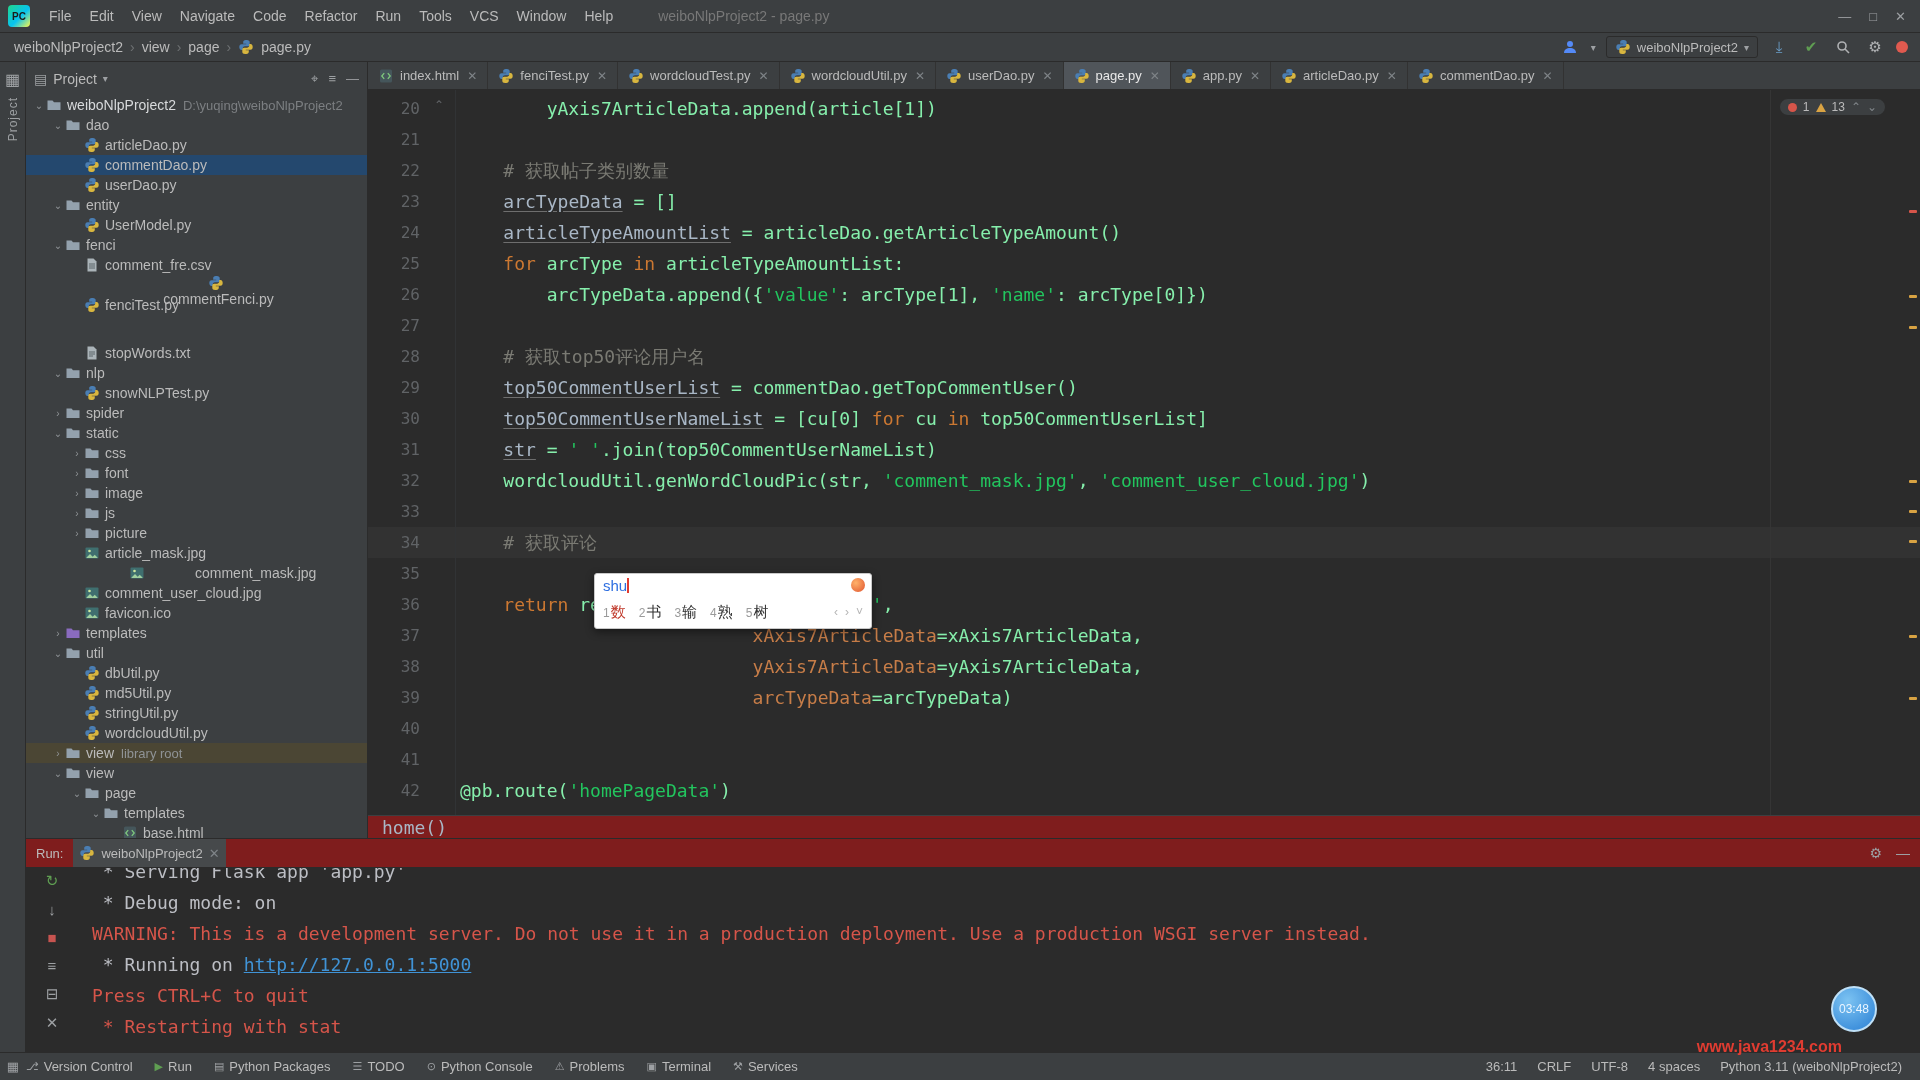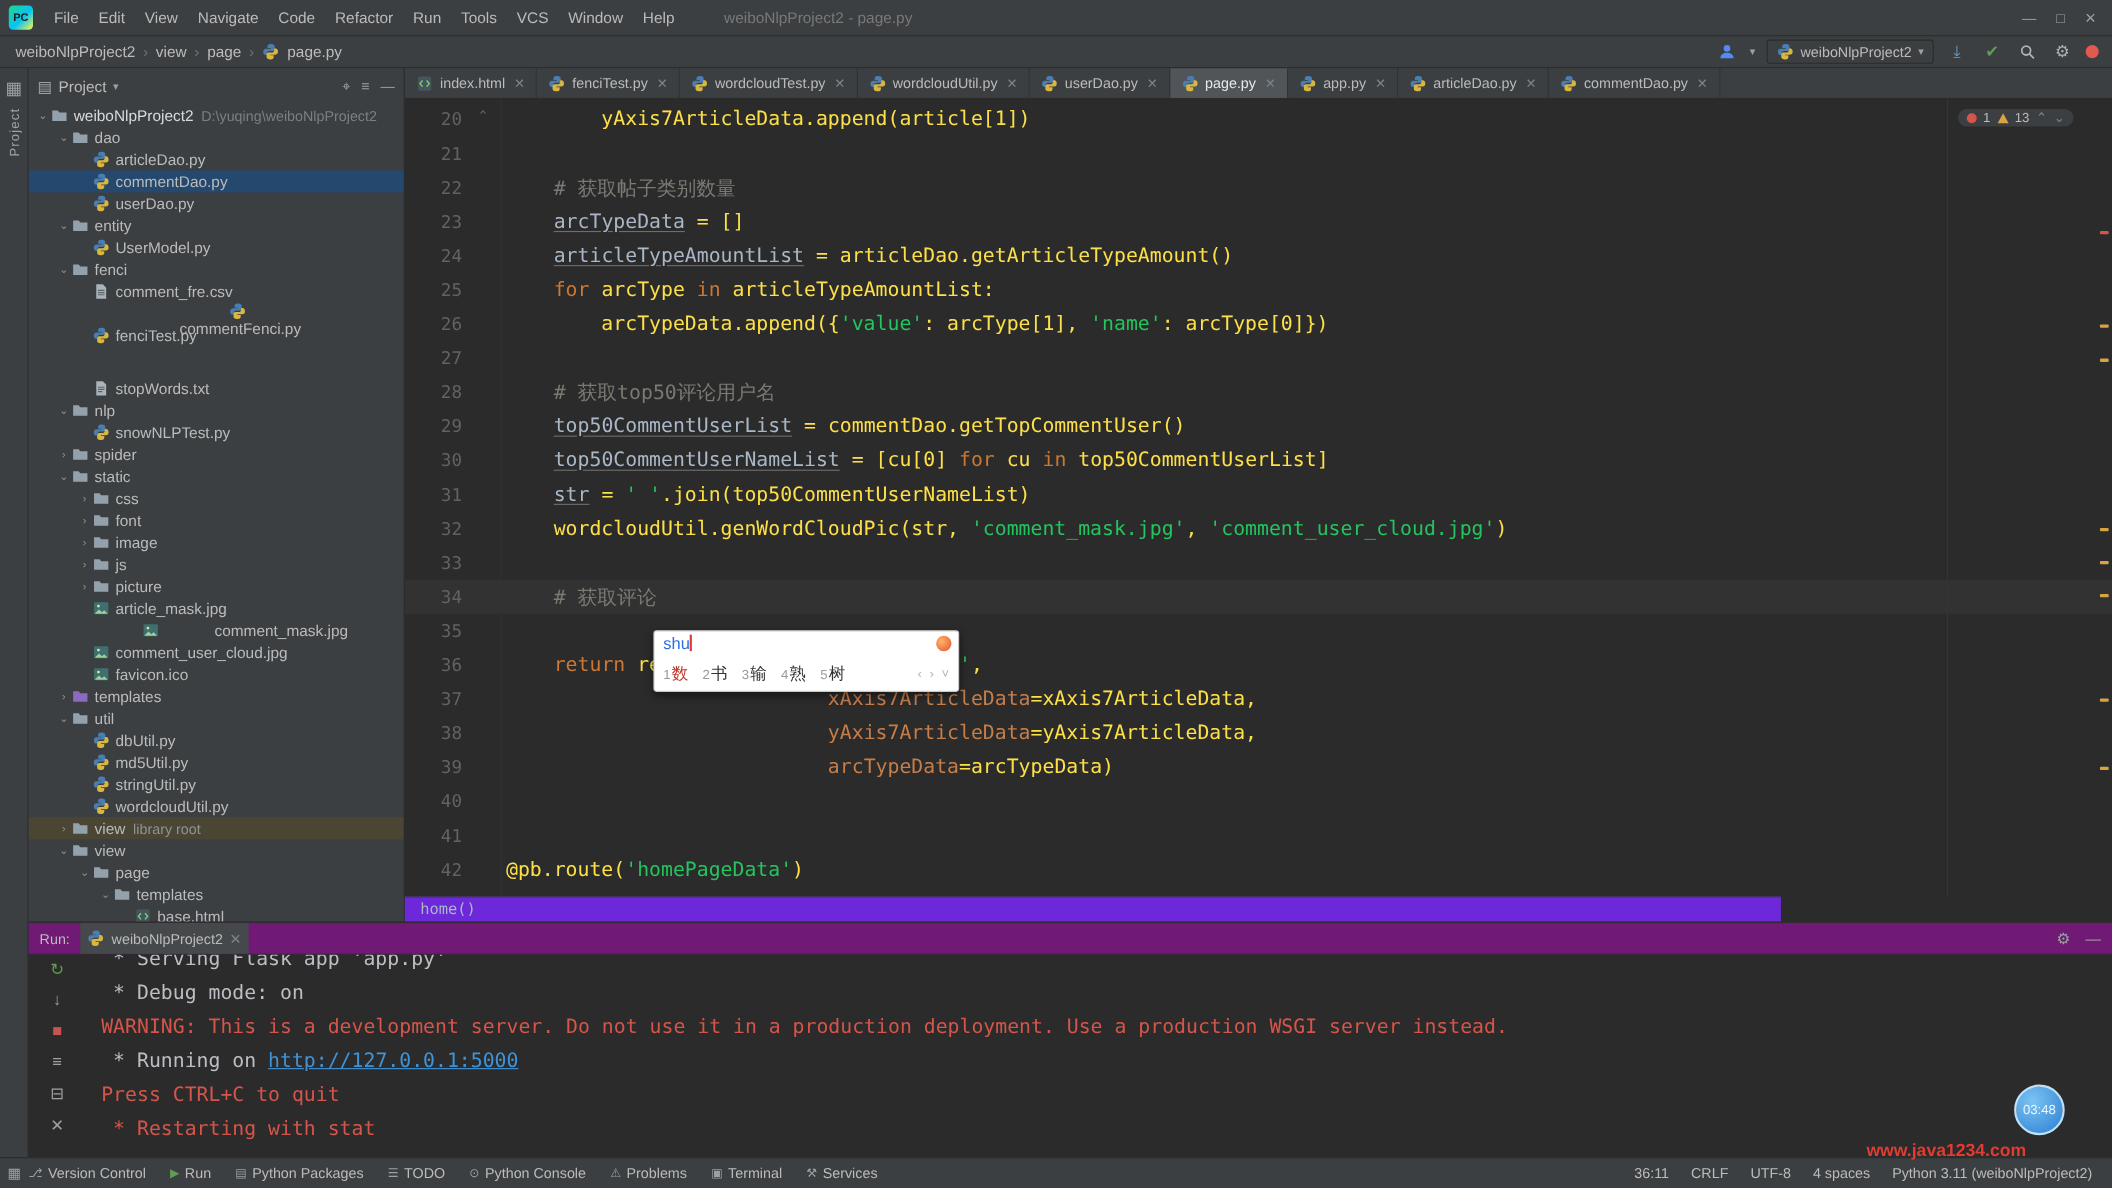--- a/index.html
+++ b/index.html
@@ -39,36 +39,36 @@
   #editor{position:absolute;left:368px;top:62px;width:1552px;height:753px;background:#2b2b2b;}
   #tabbar{height:28px;background:#3c3f41;border-bottom:1px solid #2b2b2b;display:flex;align-items:stretch;overflow:hidden;}
   .tab{display:flex;align-items:center;gap:6px;padding:0 10px;font-size:13px;color:#bbbbbb;border-right:1px solid #323232;}
   .tab.active{background:#50555a;color:#e8e8e8;}
   .tab .x{color:#7f8488;font-size:12px;margin-left:2px;}
   #code-area{position:relative;height:725px;overflow:hidden;padding-top:3px;}
   .crow{height:31px;display:flex;align-items:center;font-family:"DejaVu Sans Mono", monospace;font-size:18px;white-space:pre;}
   .crow.cur{background:#323232;}
   .ln{width:52px;text-align:right;color:#606366;font-size:16px;flex:none;}
   .codetxt{margin-left:40px;}
-  .sp{color:#fde047}.sk{color:#cc7832}.ss{color:#22c55e}.scm{color:#7a7a73}
+  .sp{color:#86efac}.sk{color:#cc7832}.ss{color:#22c55e}.scm{color:#7a7a73}
   .su{color:#a9b7c6;text-decoration:underline;text-decoration-color:#6e6e6e;text-underline-offset:3px;}
   .so{color:#c77d48}
   #gutter-sep{position:absolute;left:87px;top:0;bottom:0;width:1px;background:#313335;}
   #fold20{position:absolute;left:66px;top:8px;color:#606366;font-size:12px;}
   #guide{position:absolute;left:1402px;top:0;bottom:0;width:1px;background:#353535;}
   #inspect{position:absolute;right:34px;top:8px;display:flex;align-items:center;gap:6px;background:#3c3f41;border:1px solid #2b2b2b;border-radius:10px;padding:1px 8px;font-size:12px;color:#bbbbbb;}
   .err-dot{width:9px;height:9px;border-radius:50%;background:#d6554a;display:inline-block;}
   .warn-tri{width:0;height:0;border-left:5px solid transparent;border-right:5px solid transparent;border-bottom:9px solid #d9a343;display:inline-block;}
   #stripe{position:absolute;right:2px;top:0;bottom:0;width:10px;}
   .mark{position:absolute;right:1px;width:8px;height:3px;border-radius:1px;}
   
-  #sticky{position:absolute;left:368px;top:815px;width:1251px;height:23px;background:#6d28d9;border-top:1px solid #3c3f41;color:#a9b7c6;font-family:"DejaVu Sans Mono",monospace;font-size:14px;display:flex;align-items:center;padding-left:14px;}
+  #sticky{position:absolute;left:368px;top:815px;width:1552px;height:23px;background:#7f1d1d;border-top:1px solid #3c3f41;color:#a9b7c6;font-family:"DejaVu Sans Mono",monospace;font-size:18px;display:flex;align-items:center;padding-left:14px;}
   
   #runpanel{position:absolute;left:26px;top:838px;width:1894px;height:214px;background:#2b2b2b;}
-  #run-head{height:30px;background:#701a75;border-top:1px solid #2b2b2b;border-bottom:1px solid #2b2b2b;display:flex;align-items:center;font-size:13px;color:#bbbbbb;padding:0 10px;}
+  #run-head{height:30px;background:#7f1d1d;border-top:1px solid #2b2b2b;border-bottom:1px solid #2b2b2b;display:flex;align-items:center;font-size:13px;color:#bbbbbb;padding:0 10px;}
   #run-tab{display:flex;align-items:center;gap:6px;margin-left:10px;padding:0 6px;height:100%;background:#46494b;}
   #run-head .rh-icons{margin-left:auto;display:flex;gap:14px;color:#9da0a3;font-size:14px;}
   #run-tools{position:absolute;left:6px;top:34px;width:40px;display:flex;flex-direction:column;align-items:center;gap:11px;font-size:15px;}
   #console{position:absolute;left:66px;top:30px;right:0;bottom:0;overflow:hidden;}
   .conrow{height:31px;display:flex;align-items:center;font-family:"DejaVu Sans Mono",monospace;font-size:18px;white-space:pre;}
   .kp{color:#bcbec4}.kr{color:#d6554a}.kl{color:#4093d6;text-decoration:underline;}
   
   #statusbar{position:absolute;left:0;top:1052px;width:1920px;height:28px;background:#3c3f41;border-top:1px solid #2b2b2b;display:flex;align-items:center;font-size:13px;color:#bbbbbb;}
   #sb-corner{width:26px;text-align:center;color:#9da0a3;}
   #sb-left{display:flex;gap:22px;align-items:center;}

